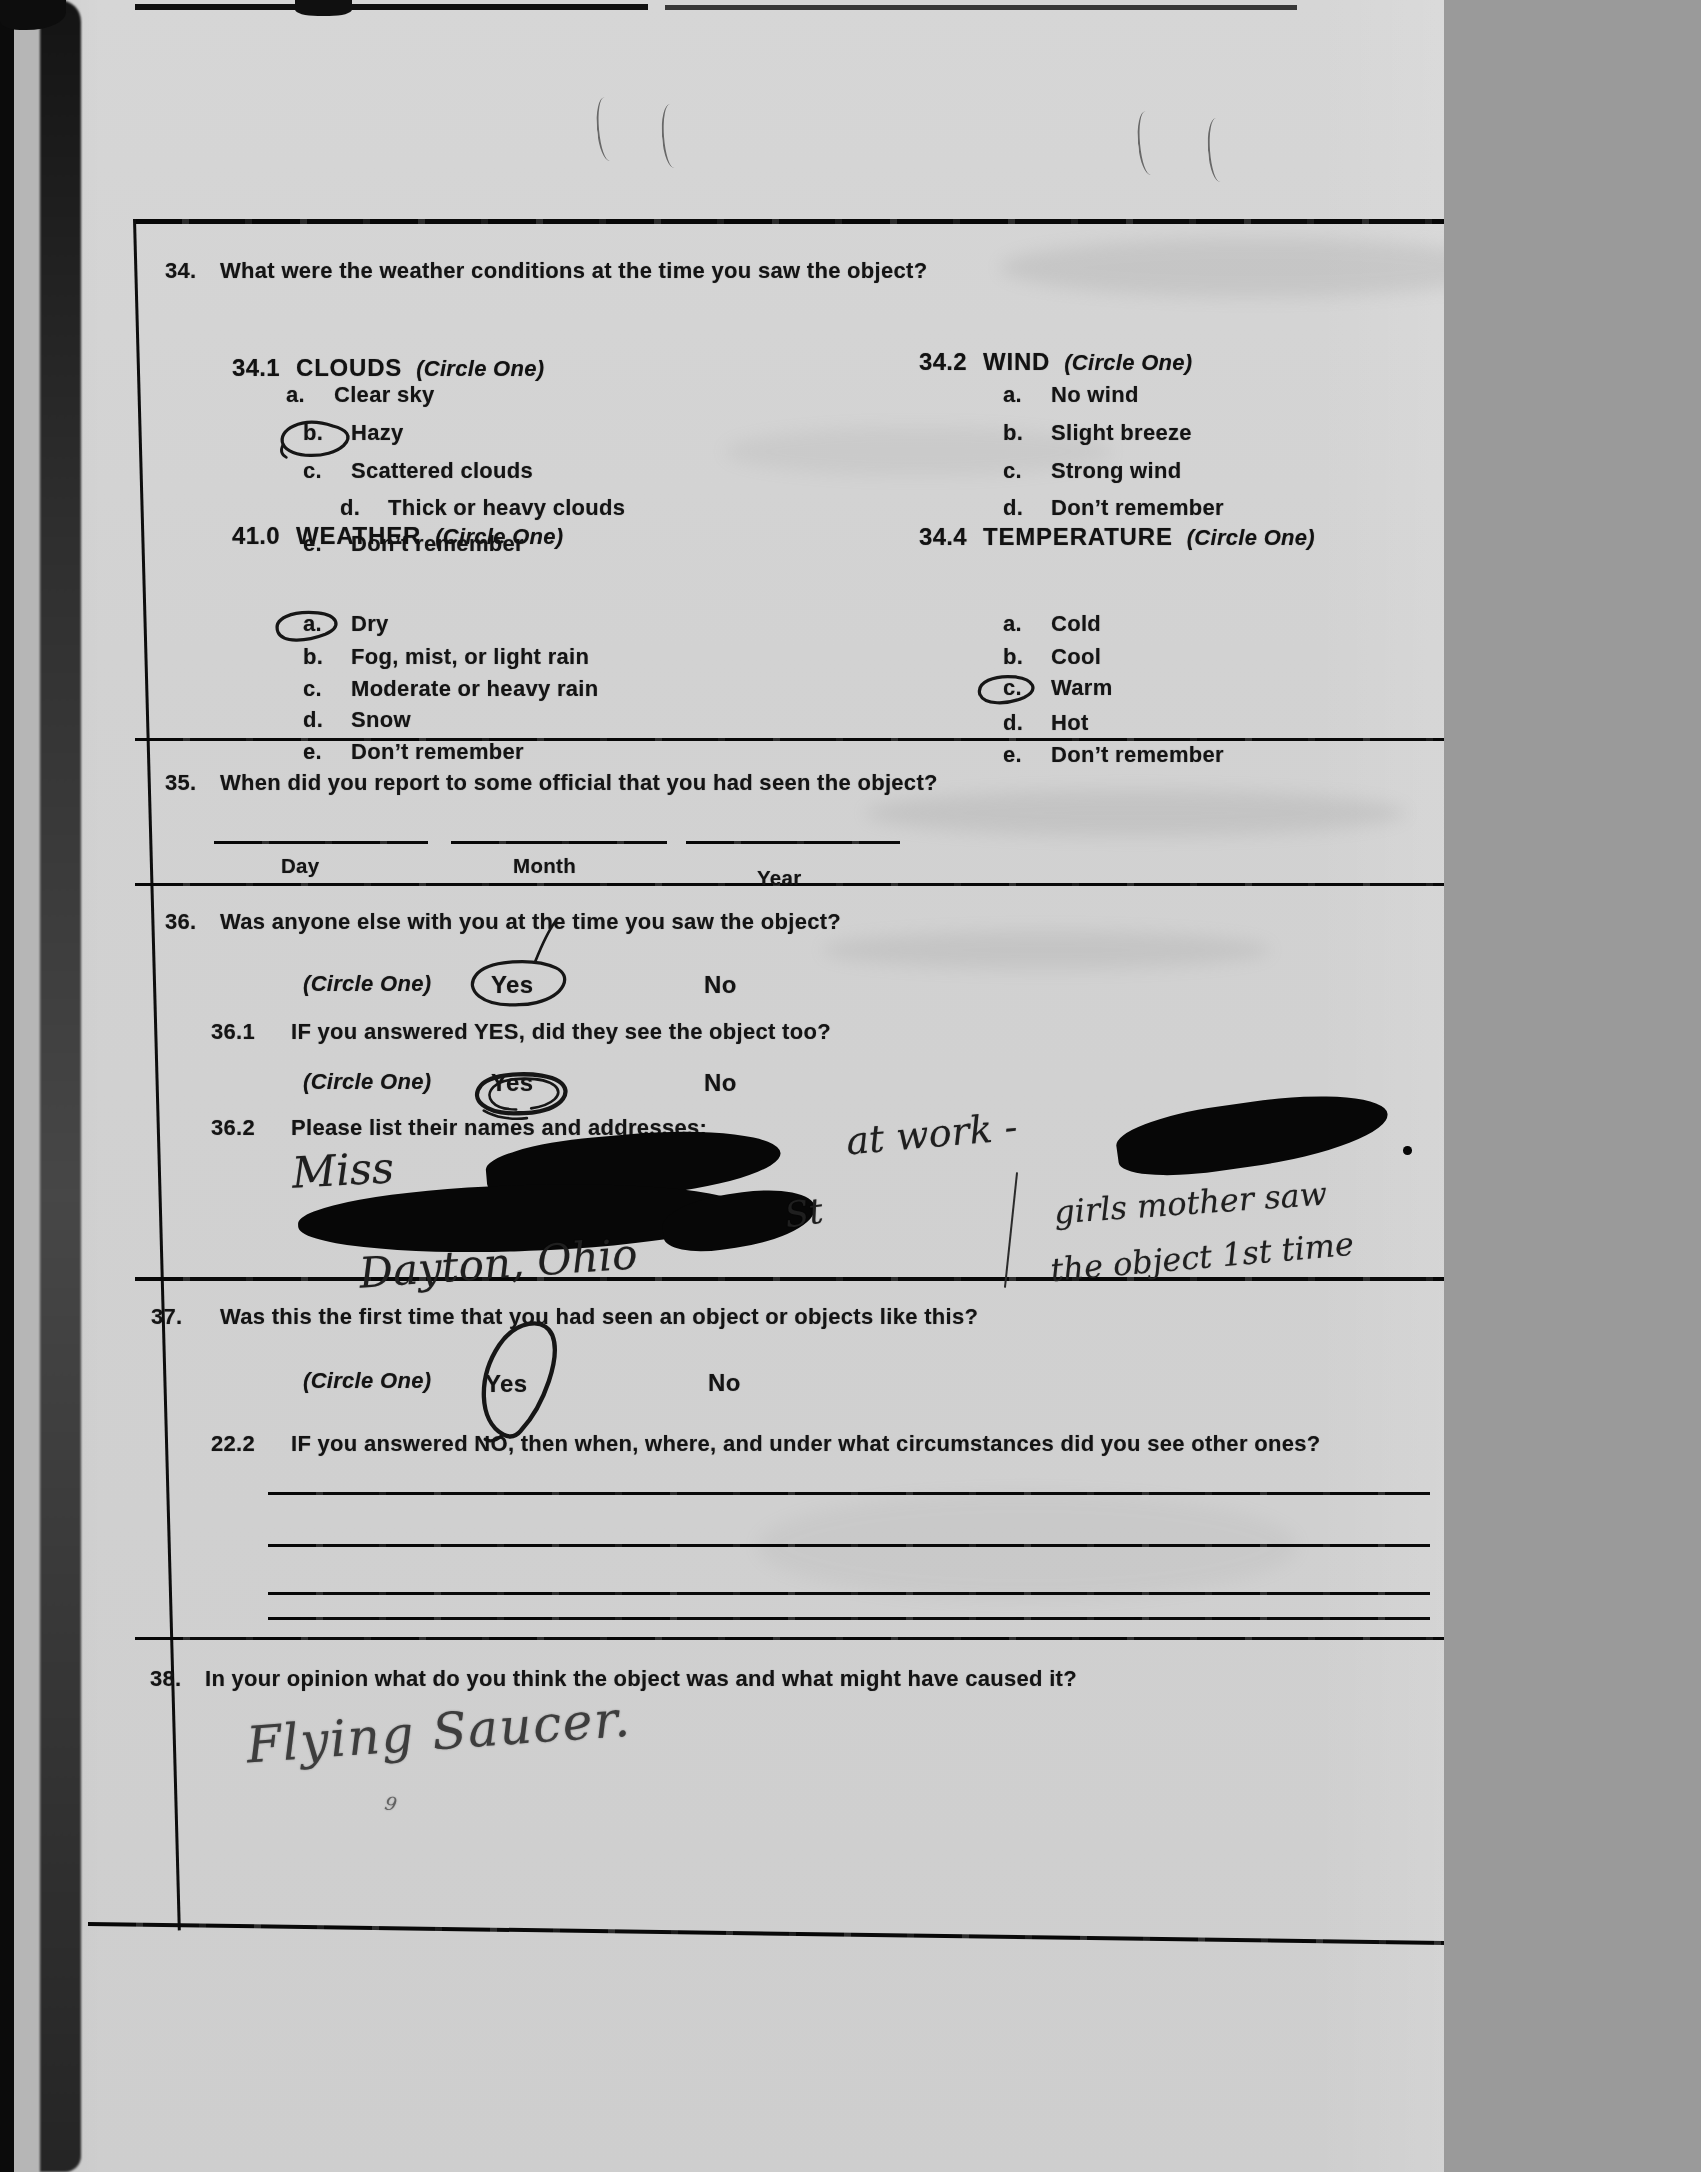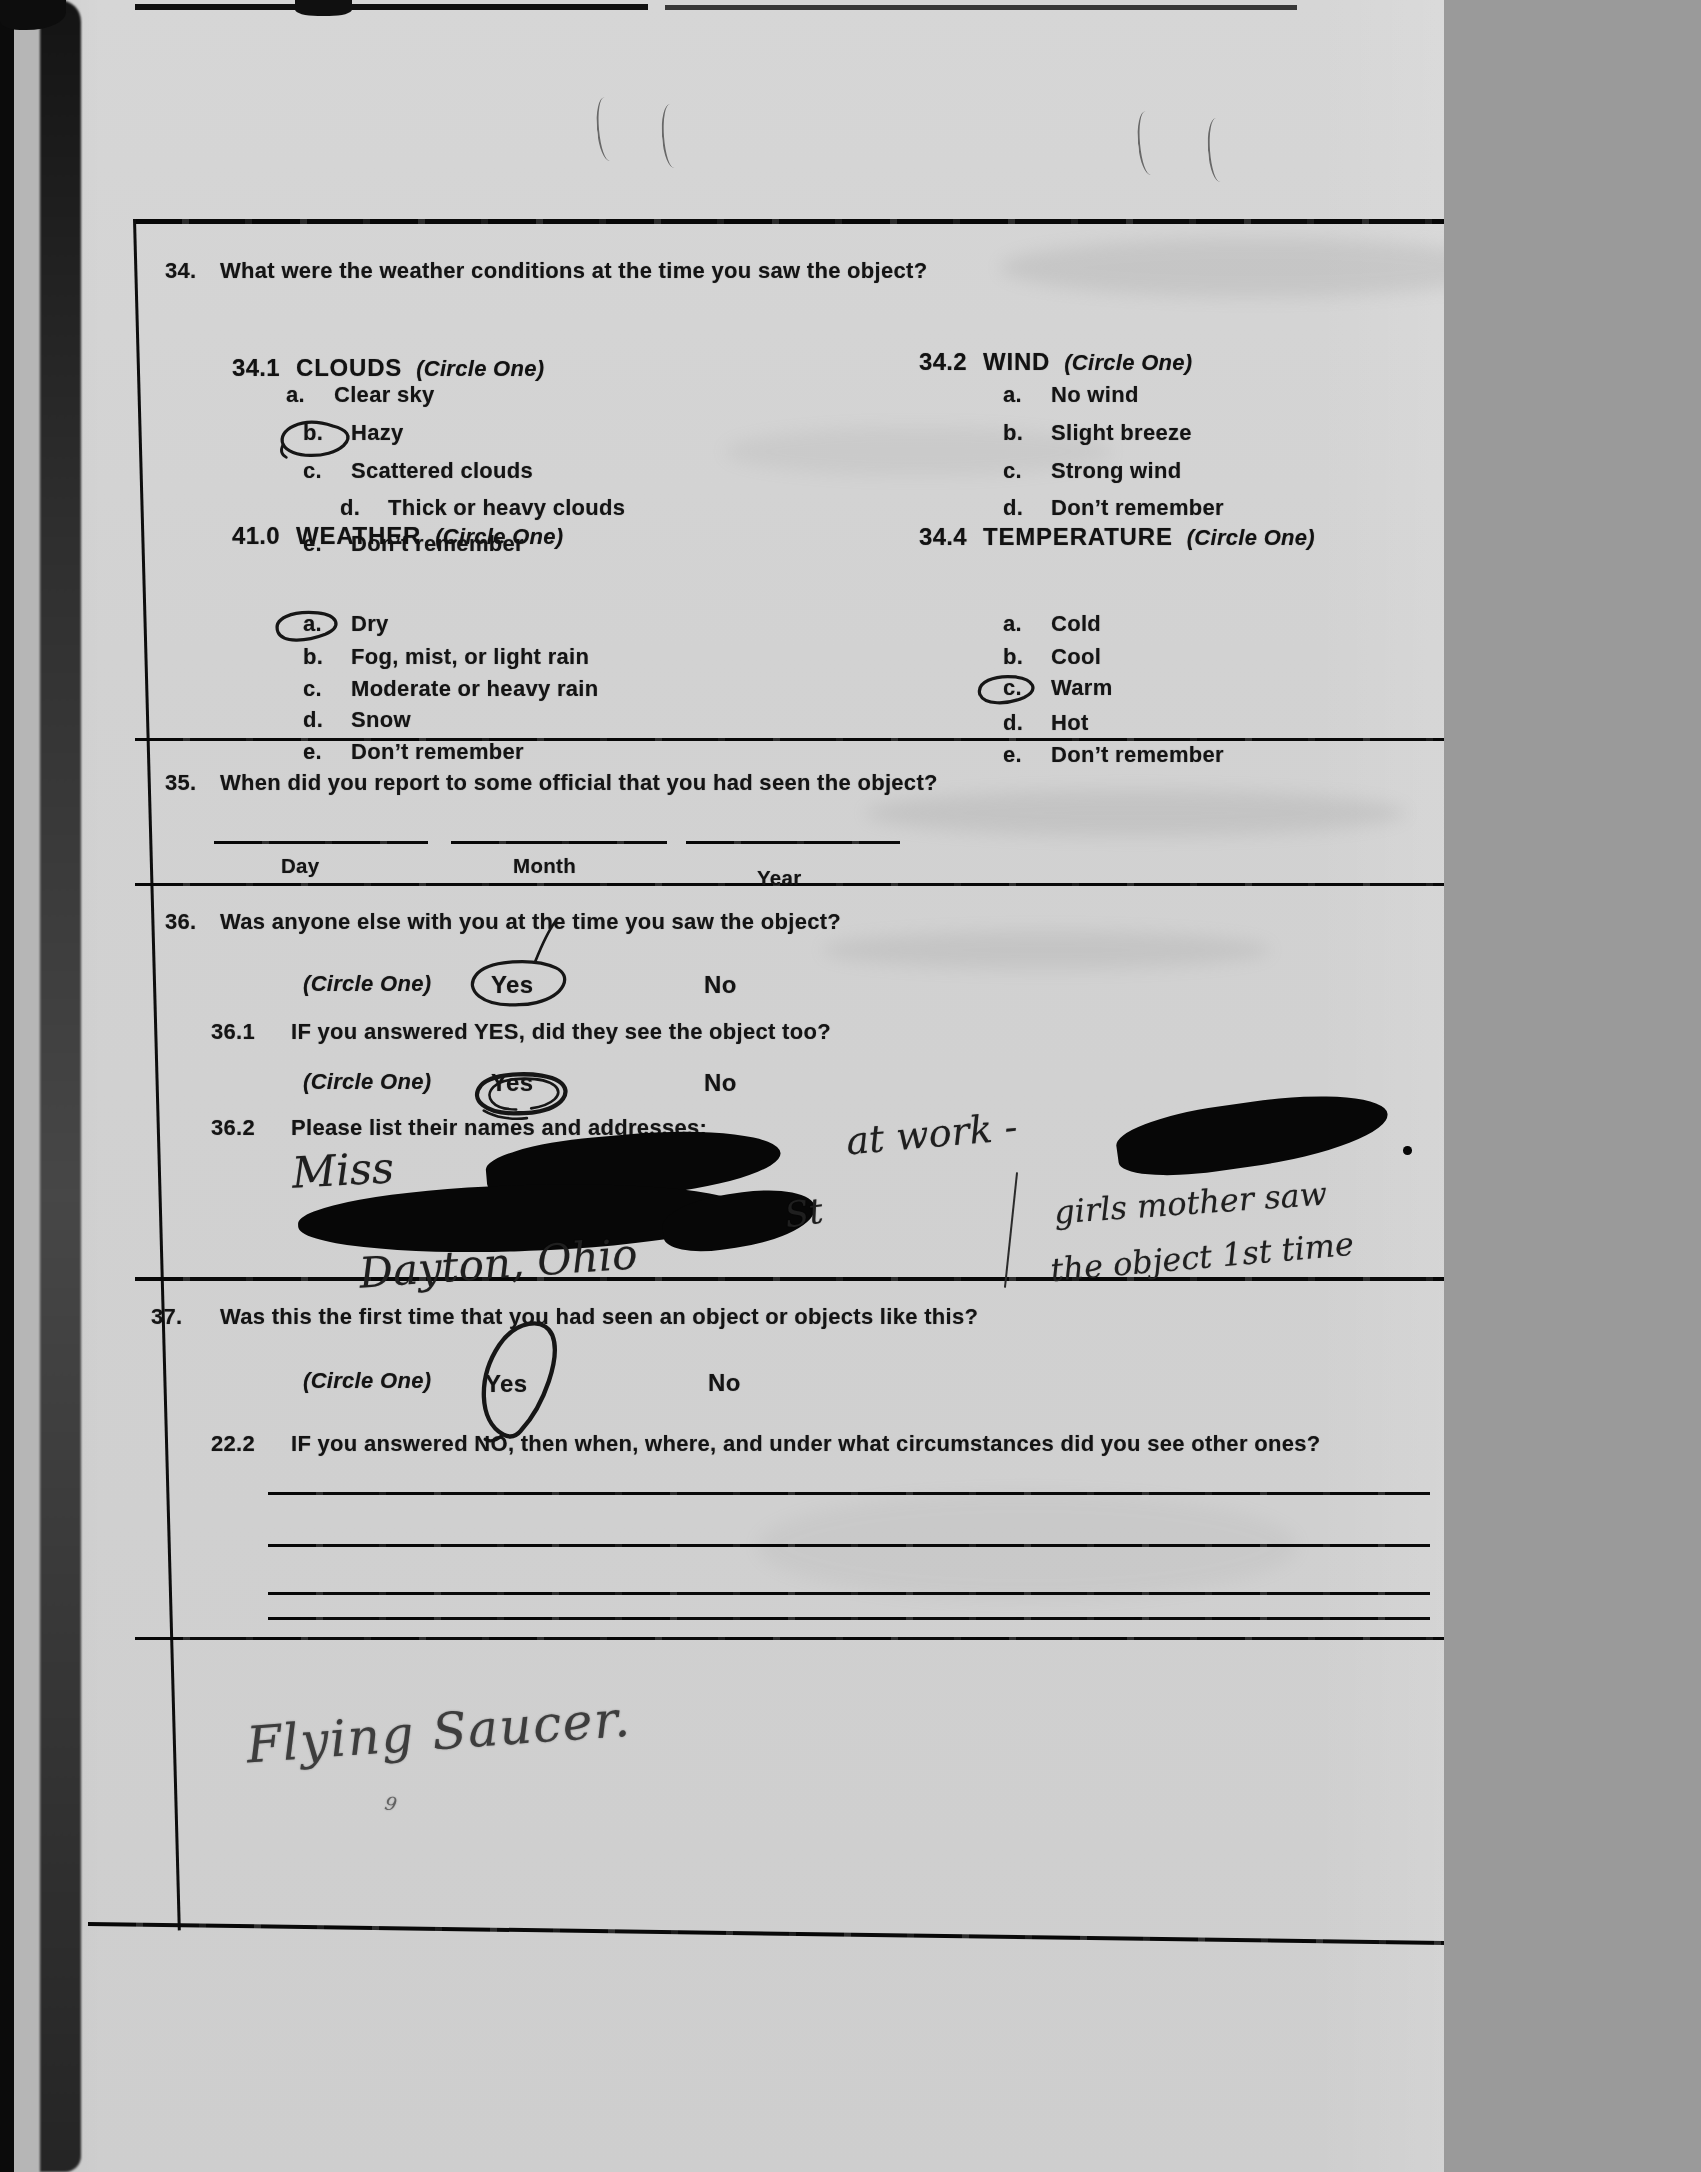--- a/index.html
+++ b/index.html
@@ -228,17 +228,20 @@
   </svg>
 
   <div class="sub" style="left:211px;top:1431px;">
     <span class="qn2">22.2</span><span>IF you answered NO, then when, where, and under what circumstances did you see other ones?</span>
   </div>
   <div class="blank ink" style="left:268px;top:1492px;width:1162px;height:3.2px;"></div>
   <div class="blank ink" style="left:268px;top:1544px;width:1162px;height:3.2px;"></div>
   <div class="blank ink" style="left:268px;top:1592px;width:1162px;height:3.2px;"></div>
   <div class="blank ink" style="left:268px;top:1616px;width:1162px;height:3.2px;top:1617px;"></div>
 
+  <div class="q" style="left:150px;top:1666px;">
+    <span class="qn">38.</span><span>In your opinion what do you think the object was and what might have caused it?</span>
+  </div>
   <div class="hw hw-light" style="left:246px;top:1703px;font-size:50px;transform:rotate(-4deg);letter-spacing:1.6px;">Flying Saucer.</div>
   <div class="hw hw-light" style="left:385px;top:1793px;font-size:18.4px;opacity:.75;transform:rotate(10deg);">9</div>
 
 </div>
 
 
 </body></html>

